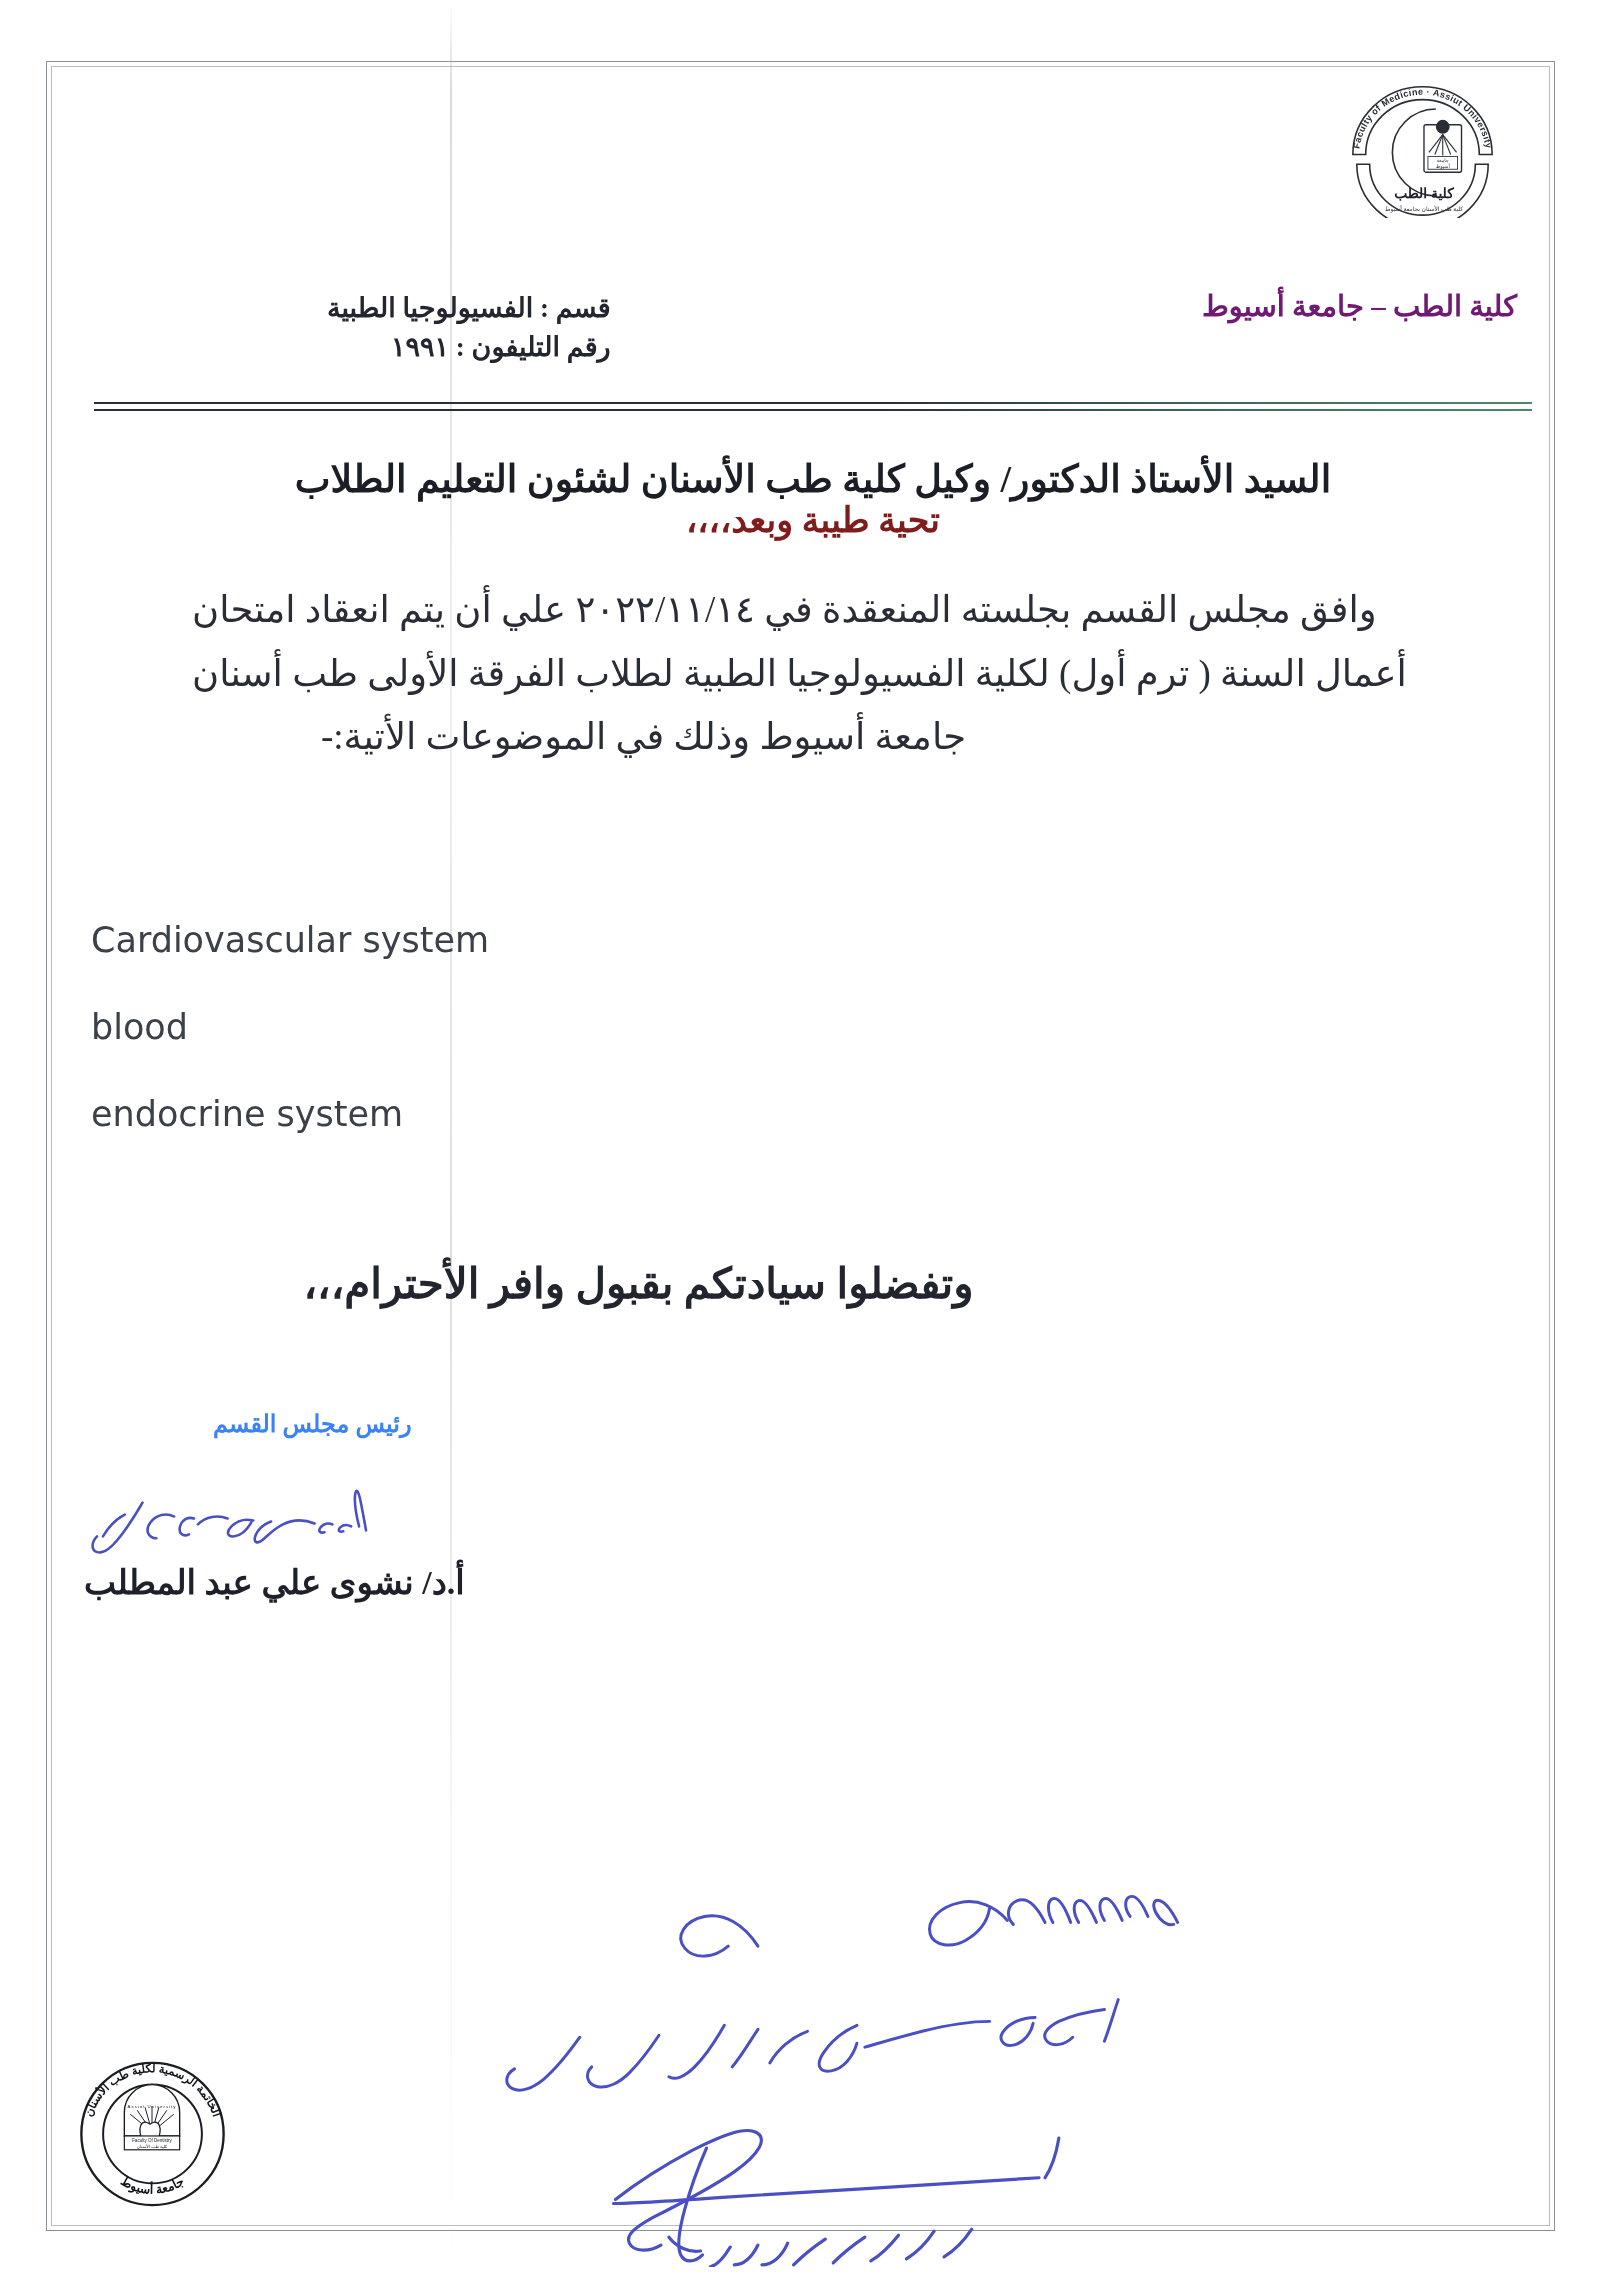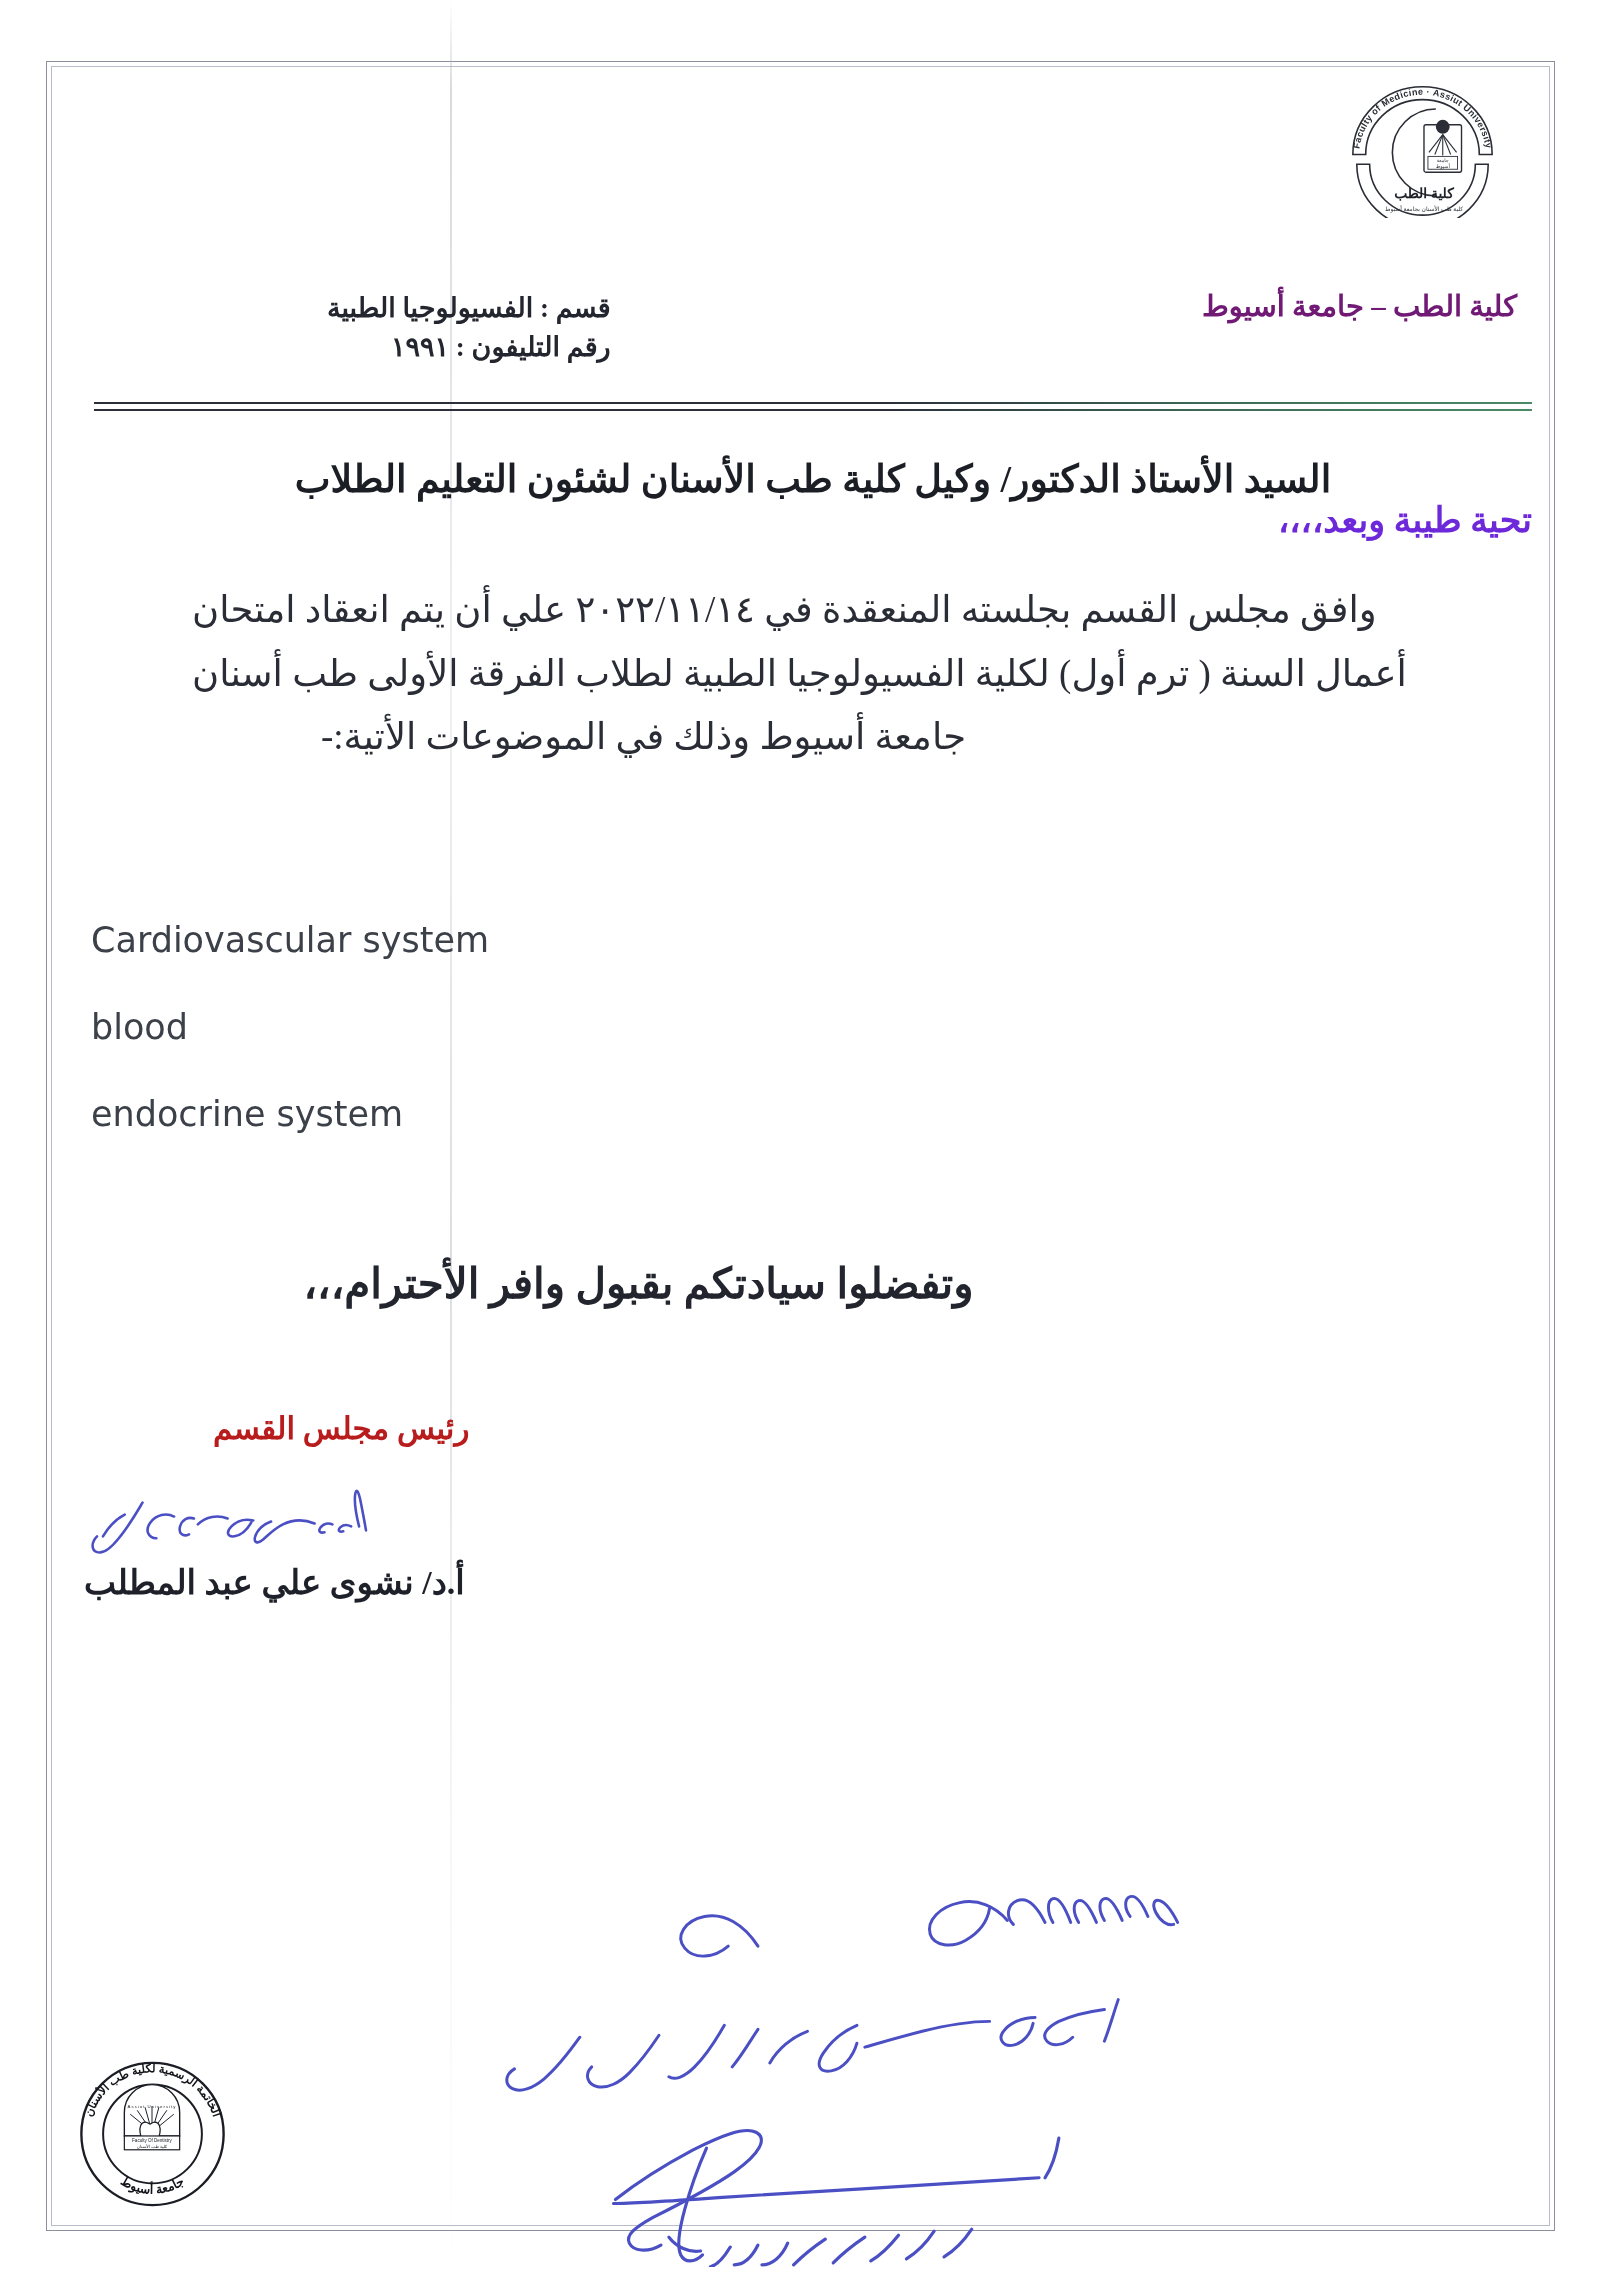--- a/index.html
+++ b/index.html
@@ -121,24 +121,25 @@
     color: #1b1e25;
     letter-spacing: 0px;
     margin-top: 37px;
   }
   .salute2 {
     position: absolute;
     left: 94px;
     top: 500px;
     width: 1438px;
     direction: rtl;
+    text-align: center;
     font-family: "Liberation Serif", serif;
     font-weight: 700;
     font-size: 35px;
-    color: #6d28d9;
+    color: #7f1d1d;
   }
 
   
   .body-par {
     position: absolute;
     right: 107px;
     top: 578px;
     width: 1317px;
     direction: rtl;
     text-align: justify;
@@ -185,22 +186,22 @@
   }
 
   
   .sig-title {
     position: absolute;
     left: 213px;
     top: 1410px;
     direction: rtl;
     font-family: "Liberation Serif", serif;
     font-weight: 700;
-    font-size: 31px;
-    color: #b91c1c;
+    font-size: 24px;
+    color: #3b82f6;
     white-space: nowrap;
   }
   .sig-name {
     position: absolute;
     left: 84px;
     top: 1562px;
     direction: rtl;
     font-family: "Liberation Serif", serif;
     font-weight: 700;
     font-size: 34px;

